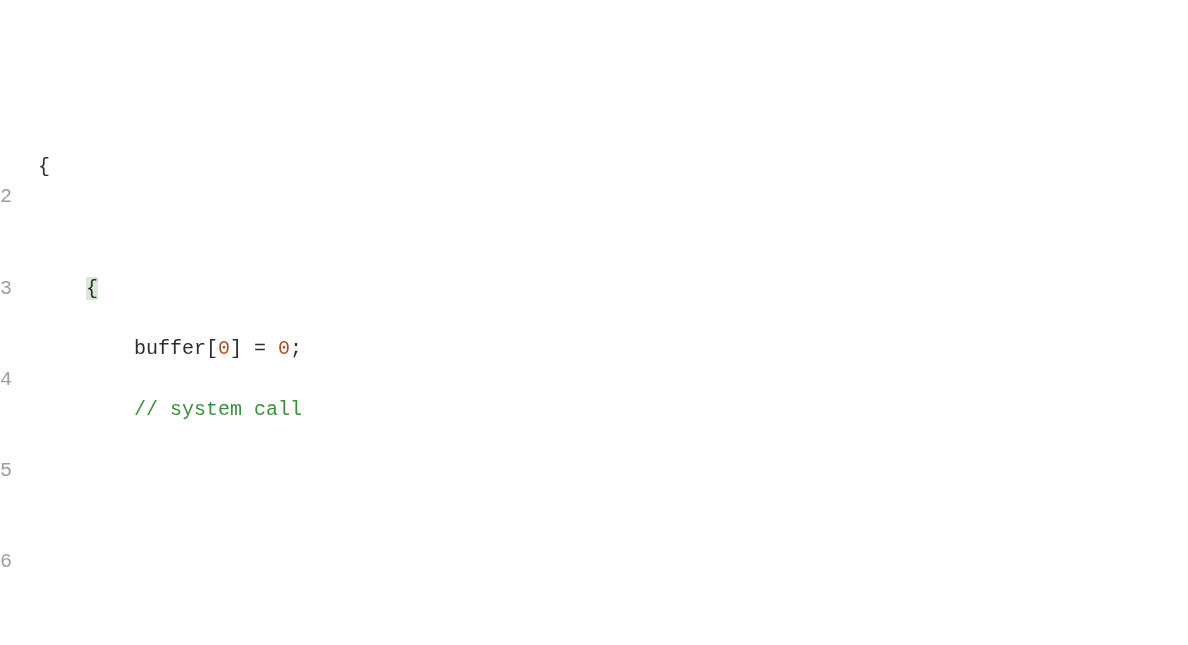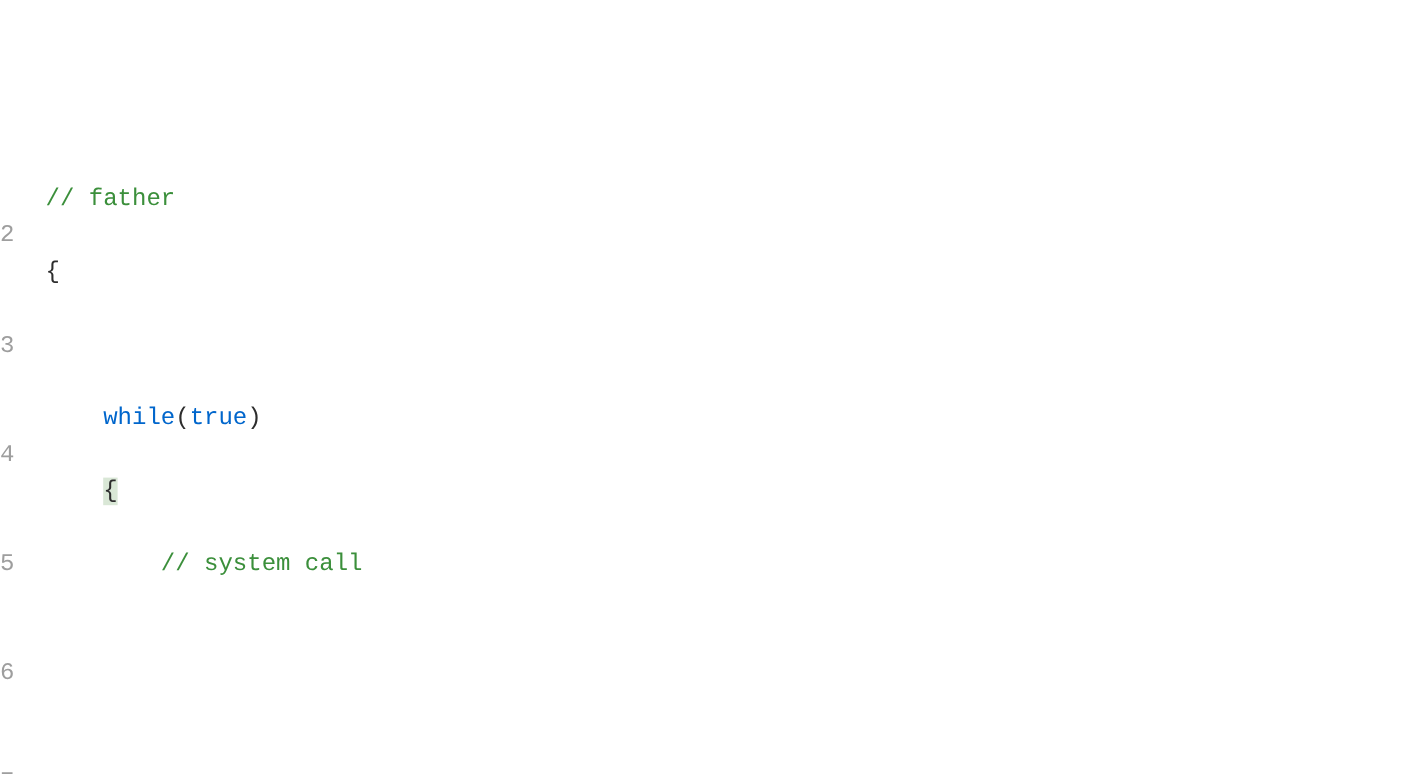--- a/index.html
+++ b/index.html
@@ -62,25 +62,24 @@
     
     
     
     
     
     
     
     
   </div>
   <div class="code">
-<span class="line"><span class="comment">// father</span></span>
 <span class="line"><span>{</span></span>
 <span class="line"></span>
-<span class="line">    <span class="keyword">while</span><span>(</span><span class="keyword">true</span><span>)</span></span>
 <span class="line">    <span class="bracket-hl">{</span></span>
+<span class="line">        <span>buffer[</span><span class="number">0</span><span>] = </span><span class="number">0</span><span>;</span></span>
 <span class="line">        <span class="comment">// system call</span></span>
 
 
 
 
 
 
 
 
 

